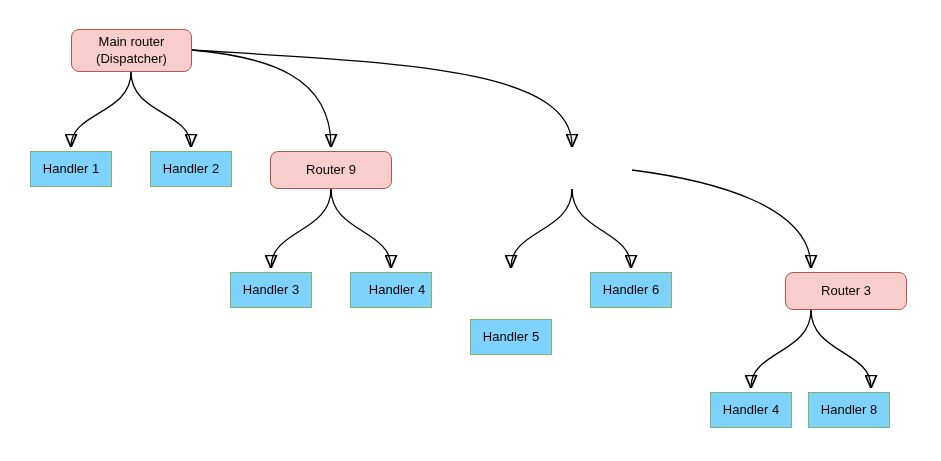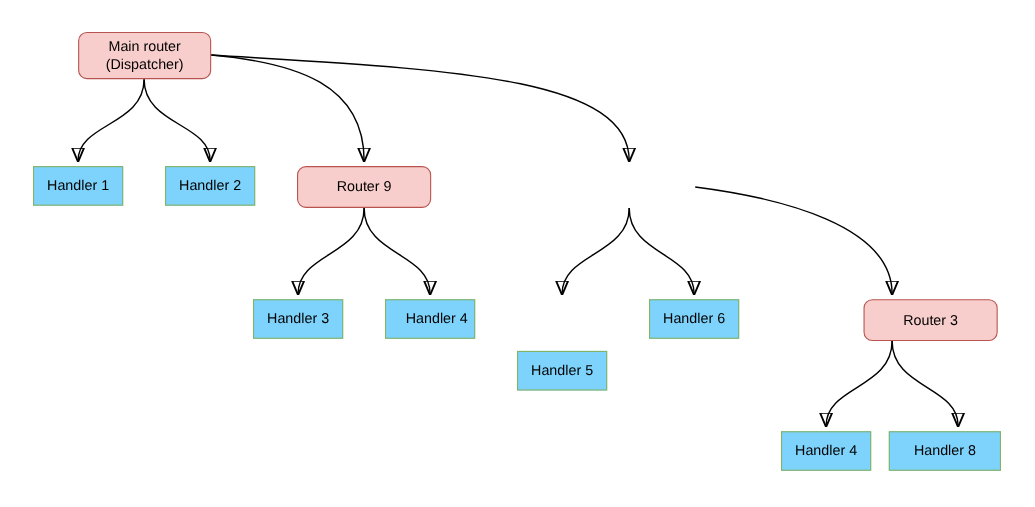--- a/index.html
+++ b/index.html
@@ -106,17 +106,17 @@
   </div>
 
   <div class="node router" style="left:750px; top:272px; width:122px; height:38px;margin-left:35px;">
     <span>Router 3</span>
   </div>
 
   <div class="node handler" style="left:710px; top:392px; width:82px; height:36px;">
     <span>Handler 4</span>
   </div>
 
-  <div class="node handler" style="left:808px; top:392px; width:102px; height:36px;">
+  <div class="node handler" style="left:808px; top:392px; width:82px; height:36px;">
     <span>Handler 8</span>
   </div>
 
 </div>
 
 </body></html>

